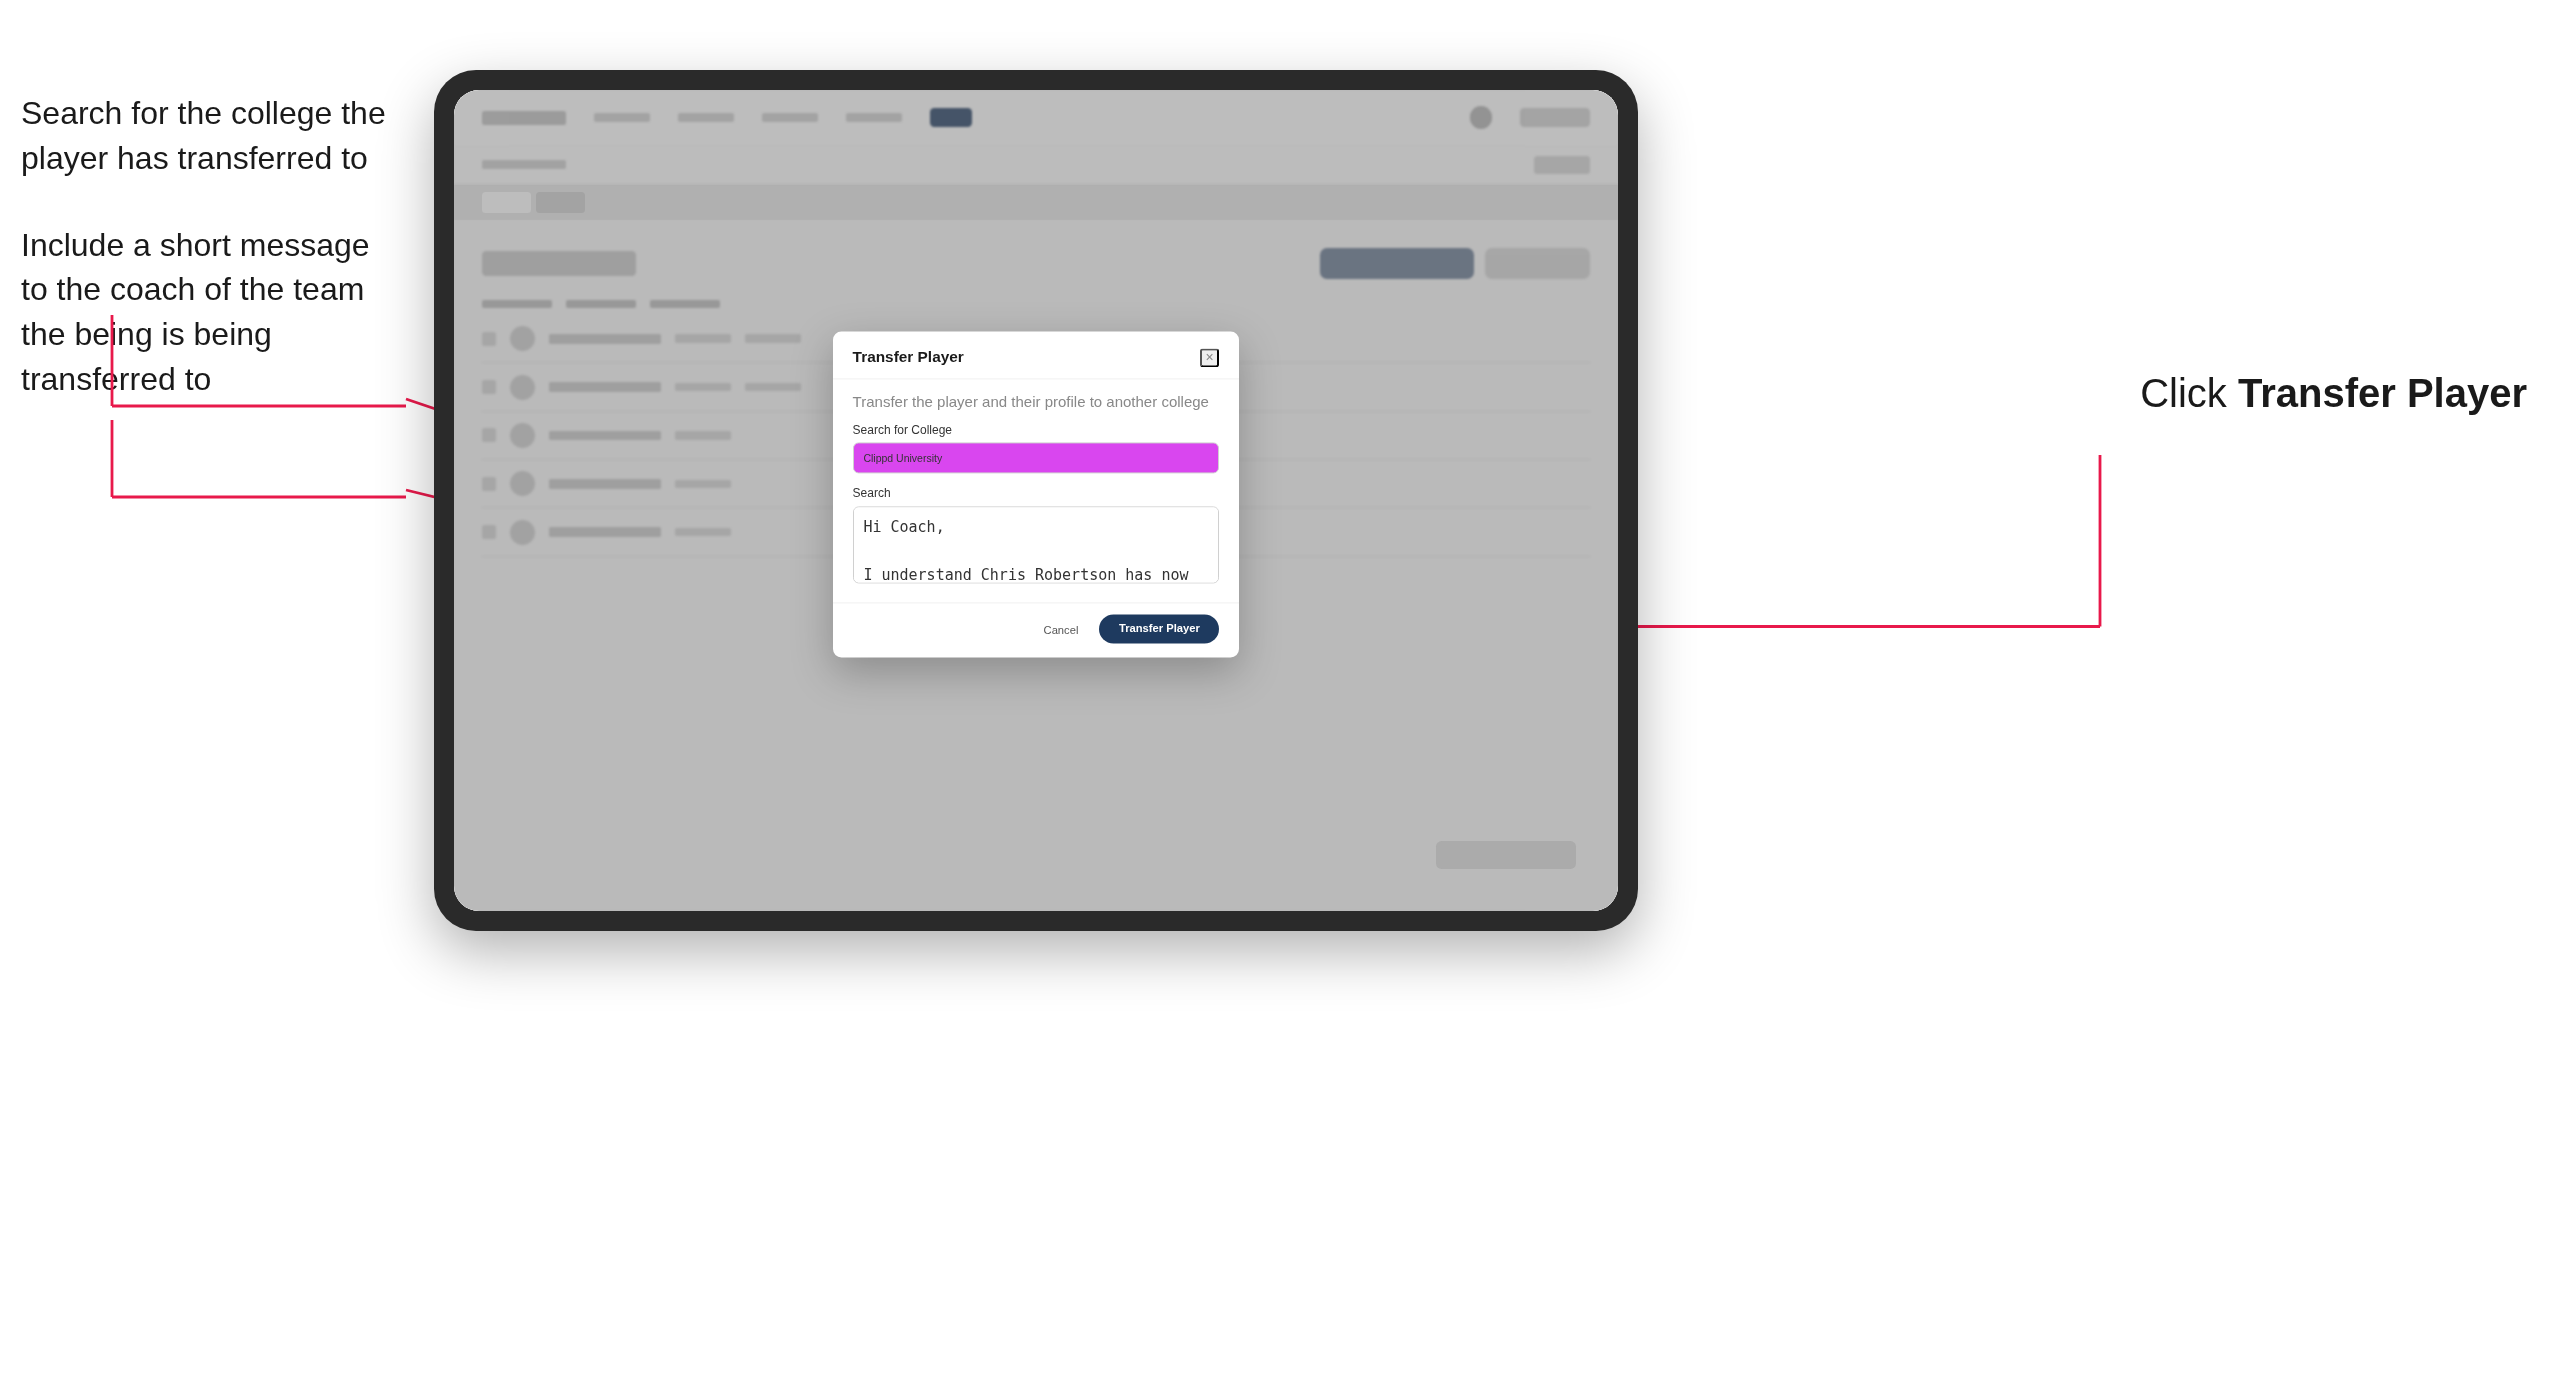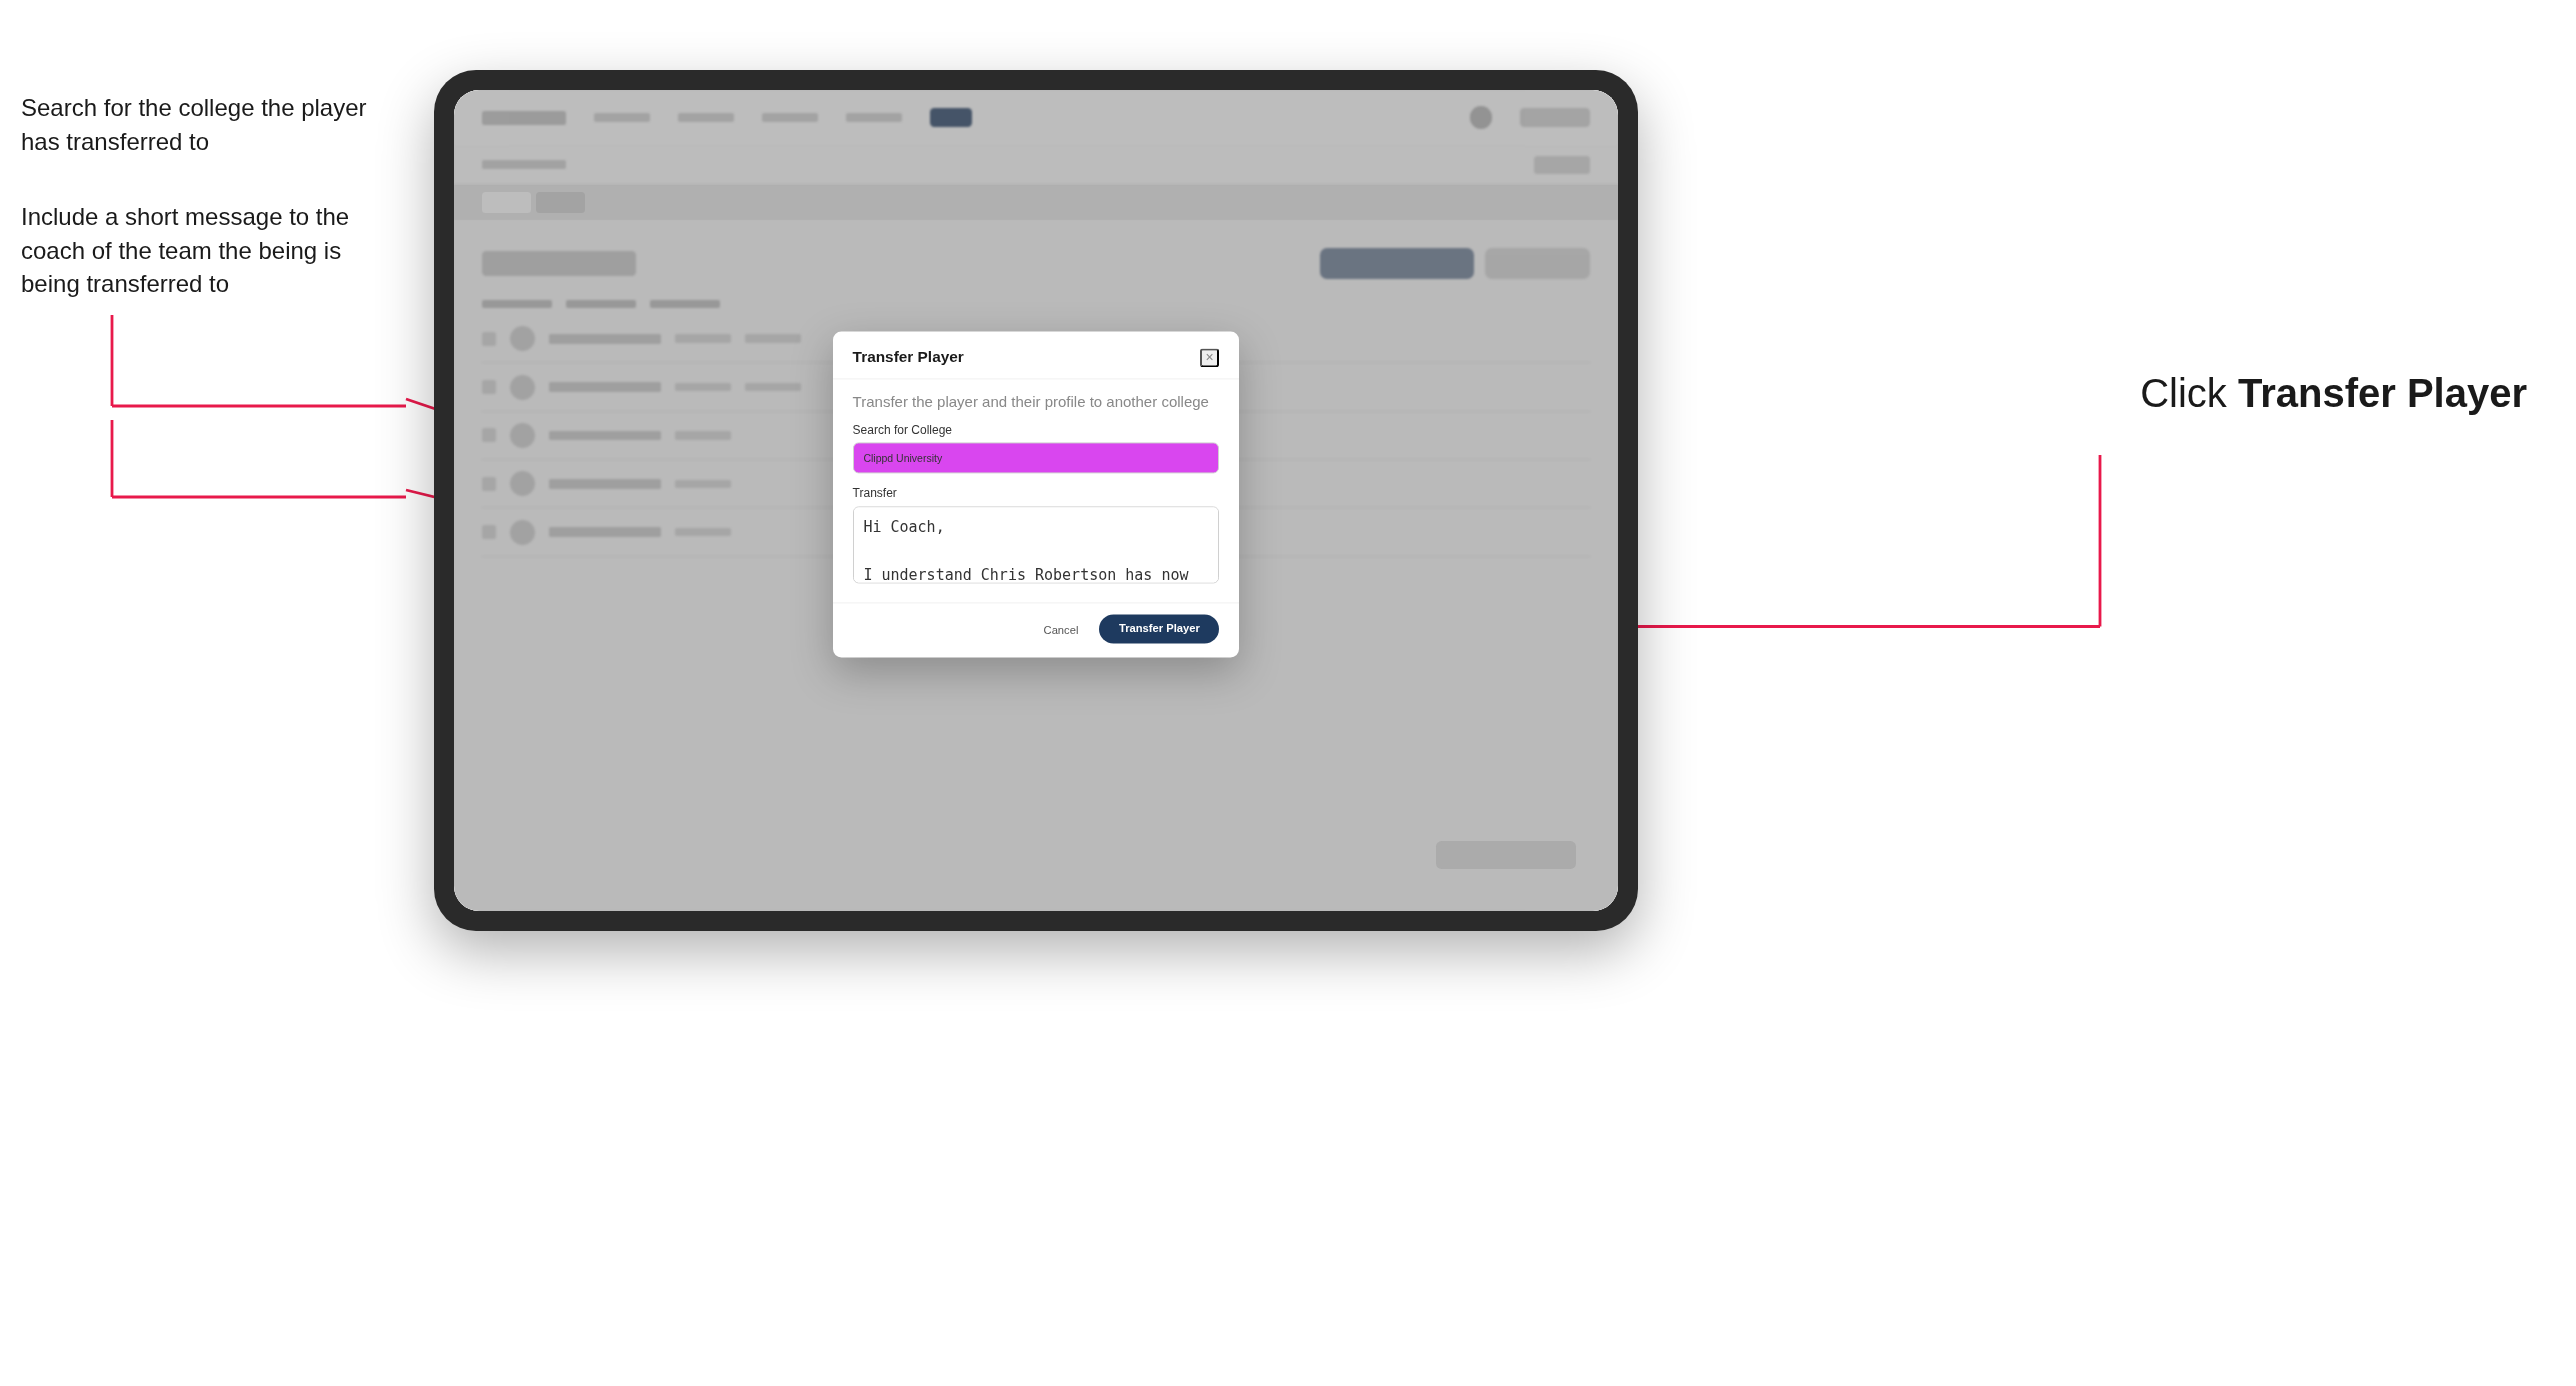--- a/index.html
+++ b/index.html
@@ -13,21 +13,21 @@
     }
 
     
     .annotation-left {
       position: absolute;
       left: 21px;
       top: 91px;
       width: 371px;
     }
     .annotation-text {
-      font-size: 24px;
+      font-size: 32px;
       line-height: 1.4;
       color: #1a1a1a;
       margin-bottom: 42px;
     }
 
     
     .annotation-right {
       position: absolute;
       right: 49px;
       top: 371px;
@@ -505,21 +505,21 @@
 
       <div class="modal-dialog">
         <div class="modal-header">
           <span class="modal-title">Transfer Player</span>
           <button class="modal-close">×</button>
         </div>
         <div class="modal-body">
           <p class="modal-subtitle">Transfer the player and their profile to another college</p>
           <label class="form-label">Search for College</label>
           <input class="form-input" type="text" value="Clippd University" style="">
-          <label class="form-label">Transfer</label>
+          <label class="form-label">Search</label>
           <textarea class="form-textarea" style="">Hi Coach,
 
 I understand Chris Robertson has now transferred to Clippd University. Please accept this transfer request when you can.</textarea>
         </div>
         <div class="modal-footer">
           <button class="btn-cancel">Cancel</button>
           <button class="btn-transfer">Transfer Player</button>
         </div>
       </div>
 

